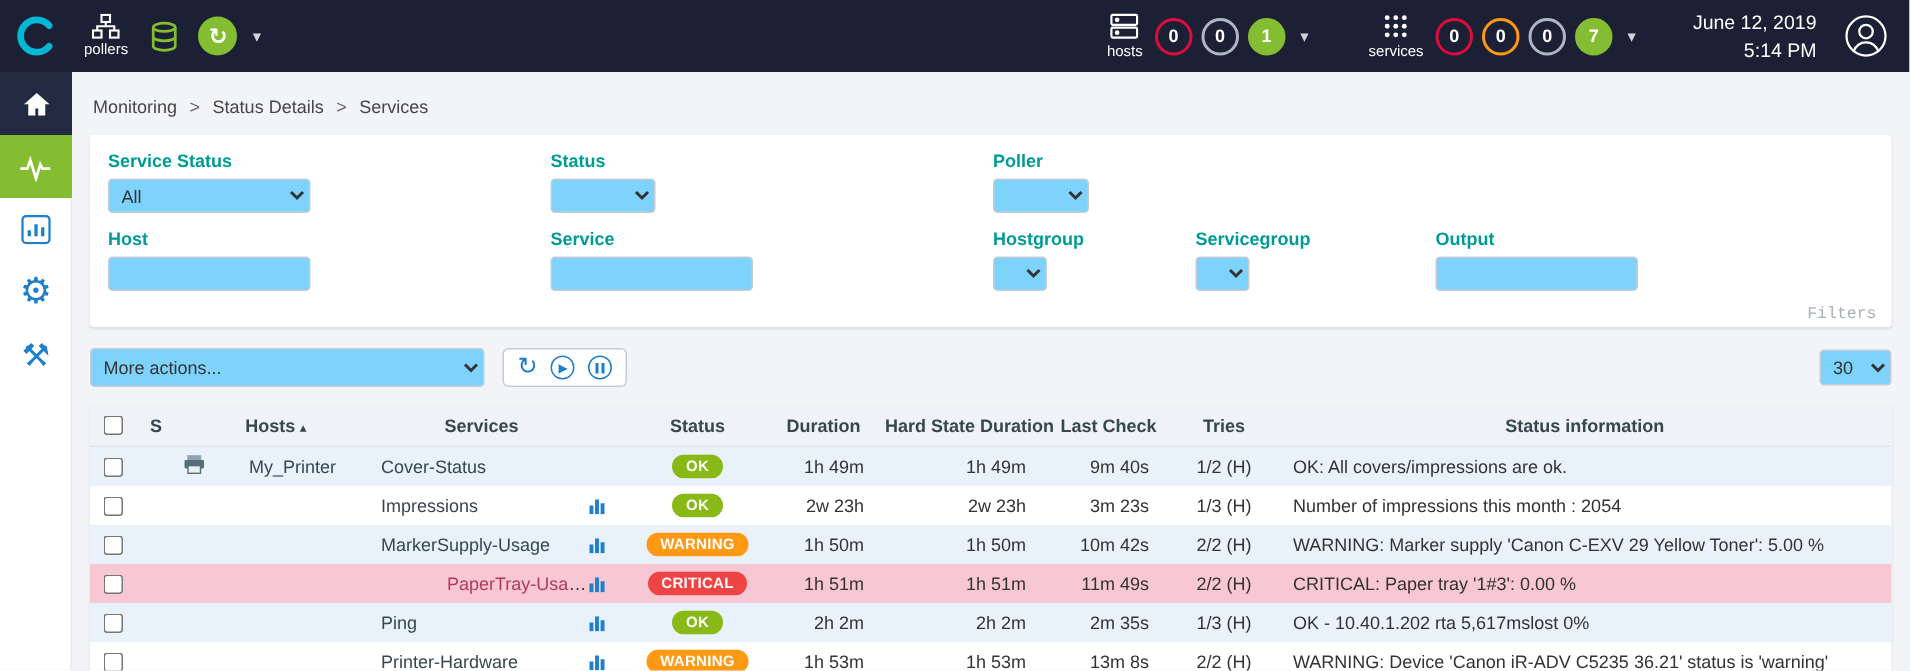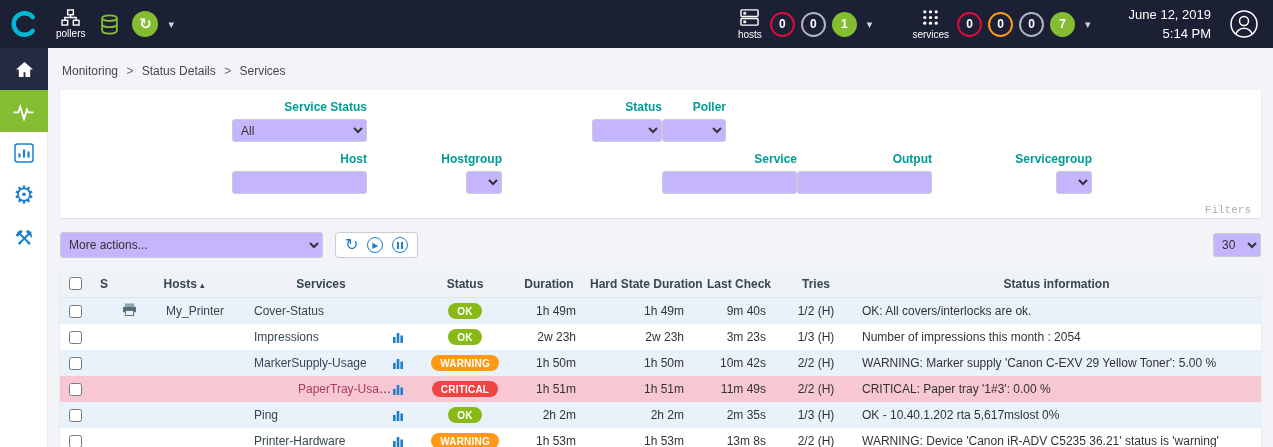--- a/index.html
+++ b/index.html
@@ -48,26 +48,26 @@
   .breadcrumb { font-size:12px; color:#464646; padding:4px 0 12px 2px; }
   .breadcrumb .sep { color:#666; padding:0 5px; }
   .crumb { cursor:pointer; }
 
   .card { background:#fff; border-radius:2px; box-shadow:0 1px 2px rgba(0,0,0,.10); }
 
   
   .filter-card { position:relative; padding:10px 12px 14px 12px; }
   .f-row { display:flex; margin-bottom:10px; }
   .f-row:last-child { margin-bottom:0; }
-  .f-group { display:flex; flex-direction:column; gap:5px;align-items:flex-end; }
+  .f-group { display:flex; flex-direction:column; gap:5px; }
   .w1 { width:295px; } .w2 { width:295px; } .w3 { width:135px; } .w4 { width:160px; }
   .f-label { color:#009b94; font-weight:bold; font-size:12px; }
   select, input[type="text"] {
     font-family:"Liberation Sans", sans-serif; font-size:12px; color:#333;
-    border:1px solid #c7ccd4; border-radius:3px; background:#c4b5fd; height:23px; padding:0 4px;
+    border:1px solid #c7ccd4; border-radius:3px; background:#7dd3fc; height:23px; padding:0 4px;
   }
   .sel-lg { width:135px; } .sel-md { width:70px; } .sel-sm { width:64px; } .sel-xs { width:36px; }
   .inp { width:135px; height:26px; }
   .filters-tag { position:absolute; right:10px; bottom:2px; color:#aab0ba; font-size:11px;font-family:Liberation Mono, monospace; }
 
   
   .toolbar { display:flex; align-items:center; margin-top:14px; }
   .sel-actions { width:263px; height:26px; }
   .icon-box {
     display:flex; align-items:center; gap:9px; background:#fff; border:1px solid #c7ccd4;
@@ -259,39 +259,39 @@
         <select class="sel-sm">
           <option></option>
         </select>
       </div>
     </div>
     <div class="f-row">
       <div class="f-group w1">
         <span class="f-label">Host</span>
         <input type="text" class="inp" value="" style="">
       </div>
+      <div class="f-group w2">
+        <span class="f-label">Service</span>
+        <input type="text" class="inp" value="" style="">
+      </div>
       <div class="f-group w3">
         <span class="f-label">Hostgroup</span>
         <select class="sel-xs">
           <option></option>
         </select>
       </div>
-      <div class="f-group w2">
-        <span class="f-label">Service</span>
-        <input type="text" class="inp" value="" style="">
-      </div>
-      <div class="f-group">
-        <span class="f-label">Output</span>
-        <input type="text" class="inp" value="" style="">
-      </div>
       <div class="f-group w4">
         <span class="f-label">Servicegroup</span>
         <select class="sel-xs">
           <option></option>
         </select>
+      </div>
+      <div class="f-group">
+        <span class="f-label">Output</span>
+        <input type="text" class="inp" value="" style="">
       </div>
     </div>
     <span class="filters-tag">Filters</span>
   </section>
 
   <div class="toolbar">
     <select class="sel-actions">
       <option>More actions...</option>
     </select>
     <div class="icon-box">
@@ -342,21 +342,21 @@
         </span>
         <a class="link">My_Printer</a>
       </div>
       <div class="td left"><a class="link svc">Cover-Status</a></div>
       <div class="td center"></div>
       <div class="td center"><span class="badge ok">OK</span></div>
       <div class="td right">1h 49m</div>
       <div class="td right">1h 49m</div>
       <div class="td right">9m 40s</div>
       <div class="td center">1/2 (H)</div>
-      <div class="td info-cell">OK: All covers/interlocks are ok.</div>
+      <div class="td info-cell">OK: All covers/impressions are ok.</div>
     </div>
 
     <div class="tr row-white">
       <div class="cell-check">
           <input type="checkbox" style="">
         </div>
       <div class="td center"></div>
       <div class="td left host-cell">
           <a class="link"></a>
         </div>

